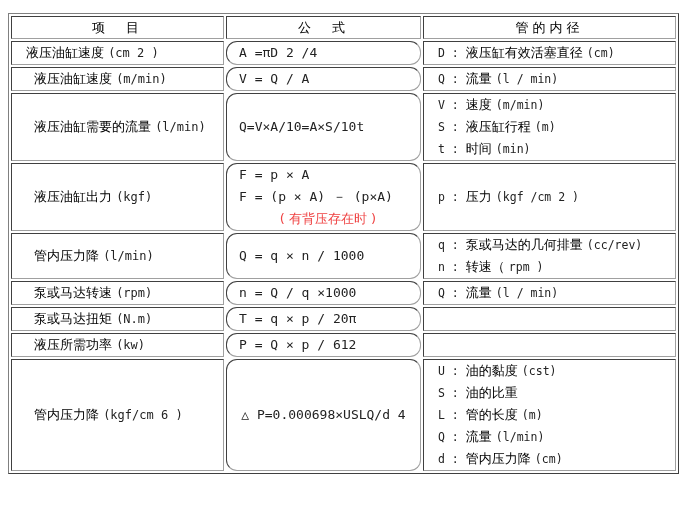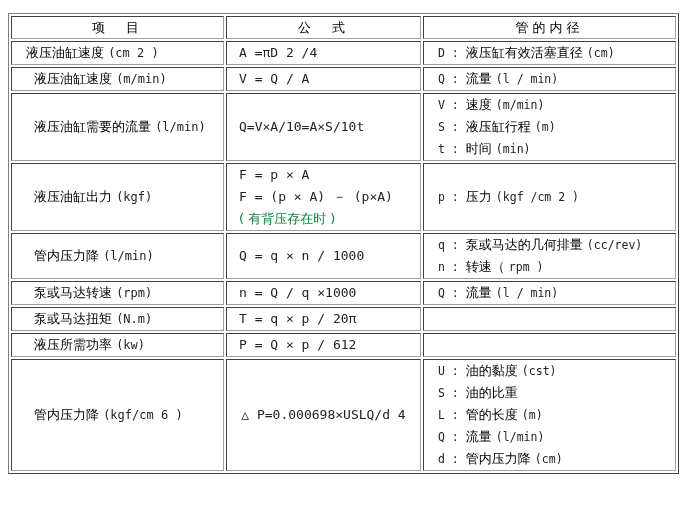--- a/index.html
+++ b/index.html
@@ -52,25 +52,27 @@
     .unit, .mono {
       font-family: "DejaVu Sans Mono", monospace;
       font-size: 12px;
       color: #222;
     }
     .formula-cell {
       font-family: "DejaVu Sans Mono", monospace;
       font-size: 11.5px;
       color: #222;
       padding-left: 12px !important;
+      border-radius: 11px;
     }
     .formula-cell .cjk {
       font-family: "DejaVu Sans", sans-serif;
       font-size: 13px;
-      color: #15803d;
+      color: #ef4444;
+      text-align: center;
     }
     .formula-cell.centered { text-align: center; padding-left: 3px !important; }
     .meaning-cell { padding-left: 14px !important; }
     .line { display: block; line-height: 22px; }
     .sym { font-family: "DejaVu Sans Mono", monospace; font-size: 11.5px; color: #222; }
     .cjk { font-family: "DejaVu Sans", sans-serif; font-size: 13px; color: #000; }
     tr.h25 td { height: 21px; }
     tr.h68 td { height: 64px; }
     tr.h69 td { height: 65px; margin-left: 45px; }
     tr.h47 td { height: 43px; }

